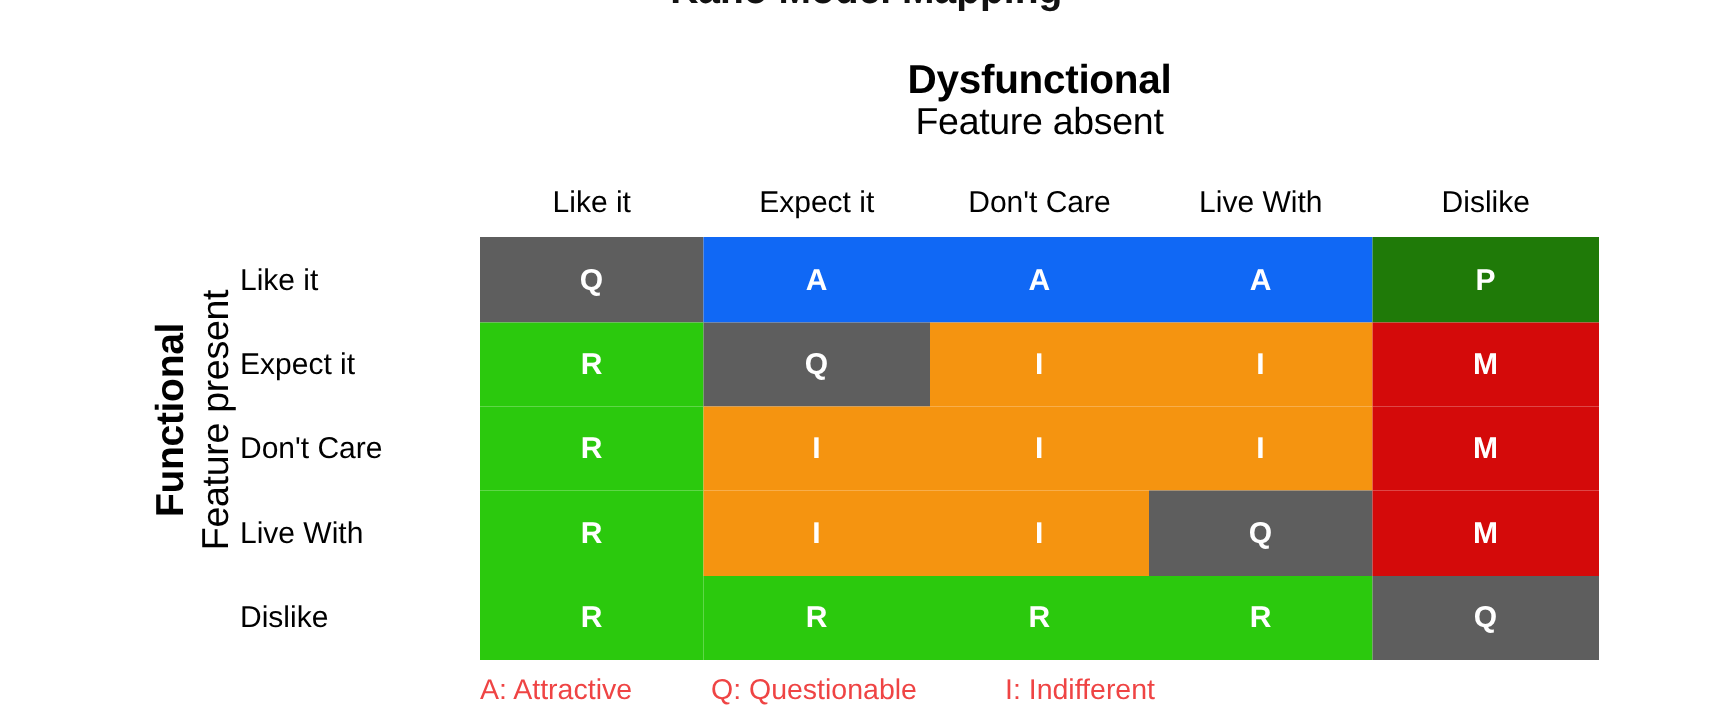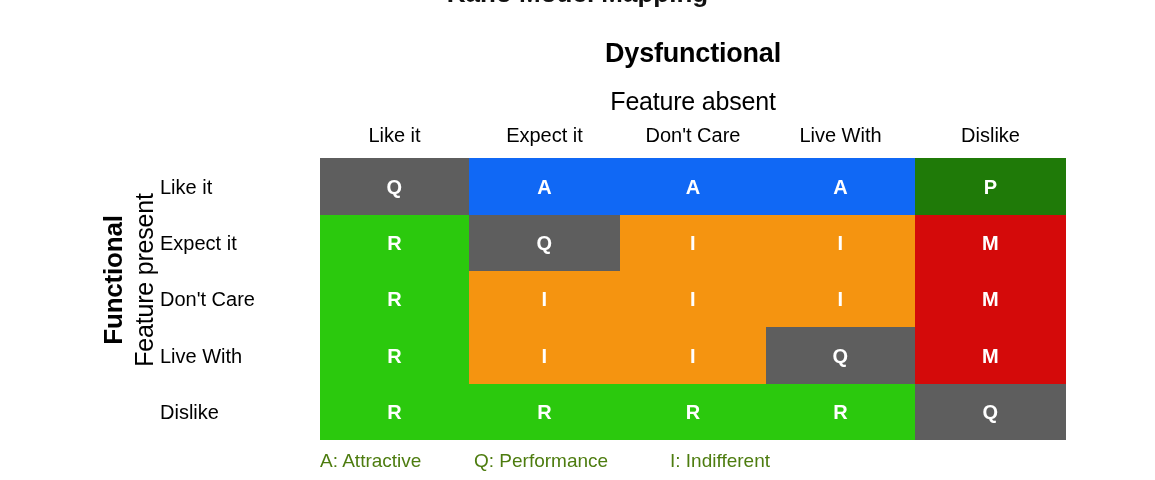--- a/index.html
+++ b/index.html
@@ -46,21 +46,21 @@
     width: 746px;
     text-align: center;
     font-size: 27px;
     font-weight: bold;
     letter-spacing: -0.2px;
     white-space: nowrap;
   }
   .col-axis-sub {
     position: absolute;
     left: 320px;
-    top: 87px;
+    top: 67px;
     width: 746px;
     text-align: center;
     font-size: 25px;
     font-weight: normal;
     letter-spacing: -0.2px;
     white-space: nowrap;
   }
 
   
   .col-head {
@@ -132,21 +132,21 @@
     color: #ffffff;
     line-height: 1;
     letter-spacing: 0.3px;
   }
 
   
   .legend-item {
     position: absolute;
     font-size: 19px;
     white-space: nowrap;
-    color: #4d7c0f;
+    color: #ef4444;
   }
 </style>
 </head>
 <body>
 
 <div id="canvas">
 
   <div class="top-title">Kano Model Mapping</div>
 
   <div class="col-axis-title">Dysfunctional</div>
@@ -244,20 +244,20 @@
       <div class="cell" style="left: 446px; top: 226px; width: 149px; height: 56px; background: rgb(43, 201, 13);">
         <span>R</span>
       </div>
       <div class="cell" style="left: 595px; top: 226px; width: 151px; height: 56px; background: rgb(94, 94, 94);">
         <span>Q</span>
       </div>
     </div>
 
   <div id="legend">
       <div class="legend-item" style="left: 320px; top: 450px;">A: Attractive</div>
-      <div class="legend-item" style="left: 474px; top: 450px;">Q: Performance</div>
+      <div class="legend-item" style="left: 474px; top: 450px;">Q: Questionable</div>
       <div class="legend-item" style="left: 670px; top: 450px; text-align: center;">I: Indifferent</div>
       <div class="legend-item" style="left: 320px; top: 478px;">M: Must be</div>
       <div class="legend-item" style="left: 474px; top: 478px;">R: Reverse</div>
       <div class="legend-item" style="left: 670px; top: 478px;">P: Performance</div>
     </div>
 
 </div>
 
 </body></html>

